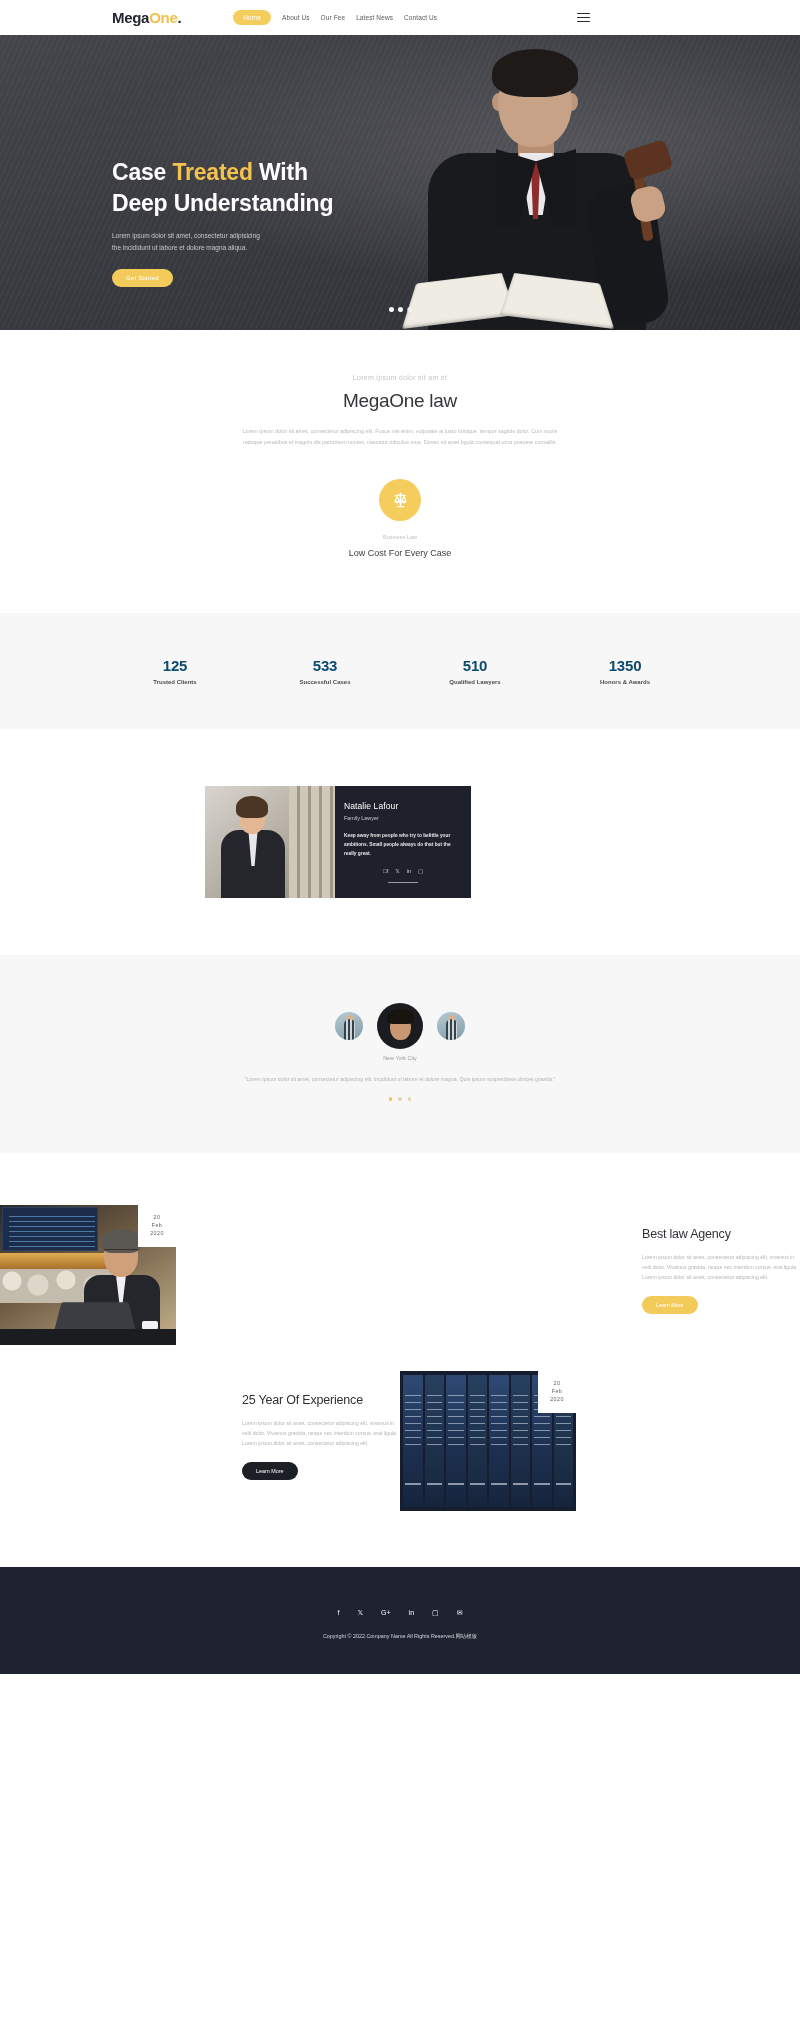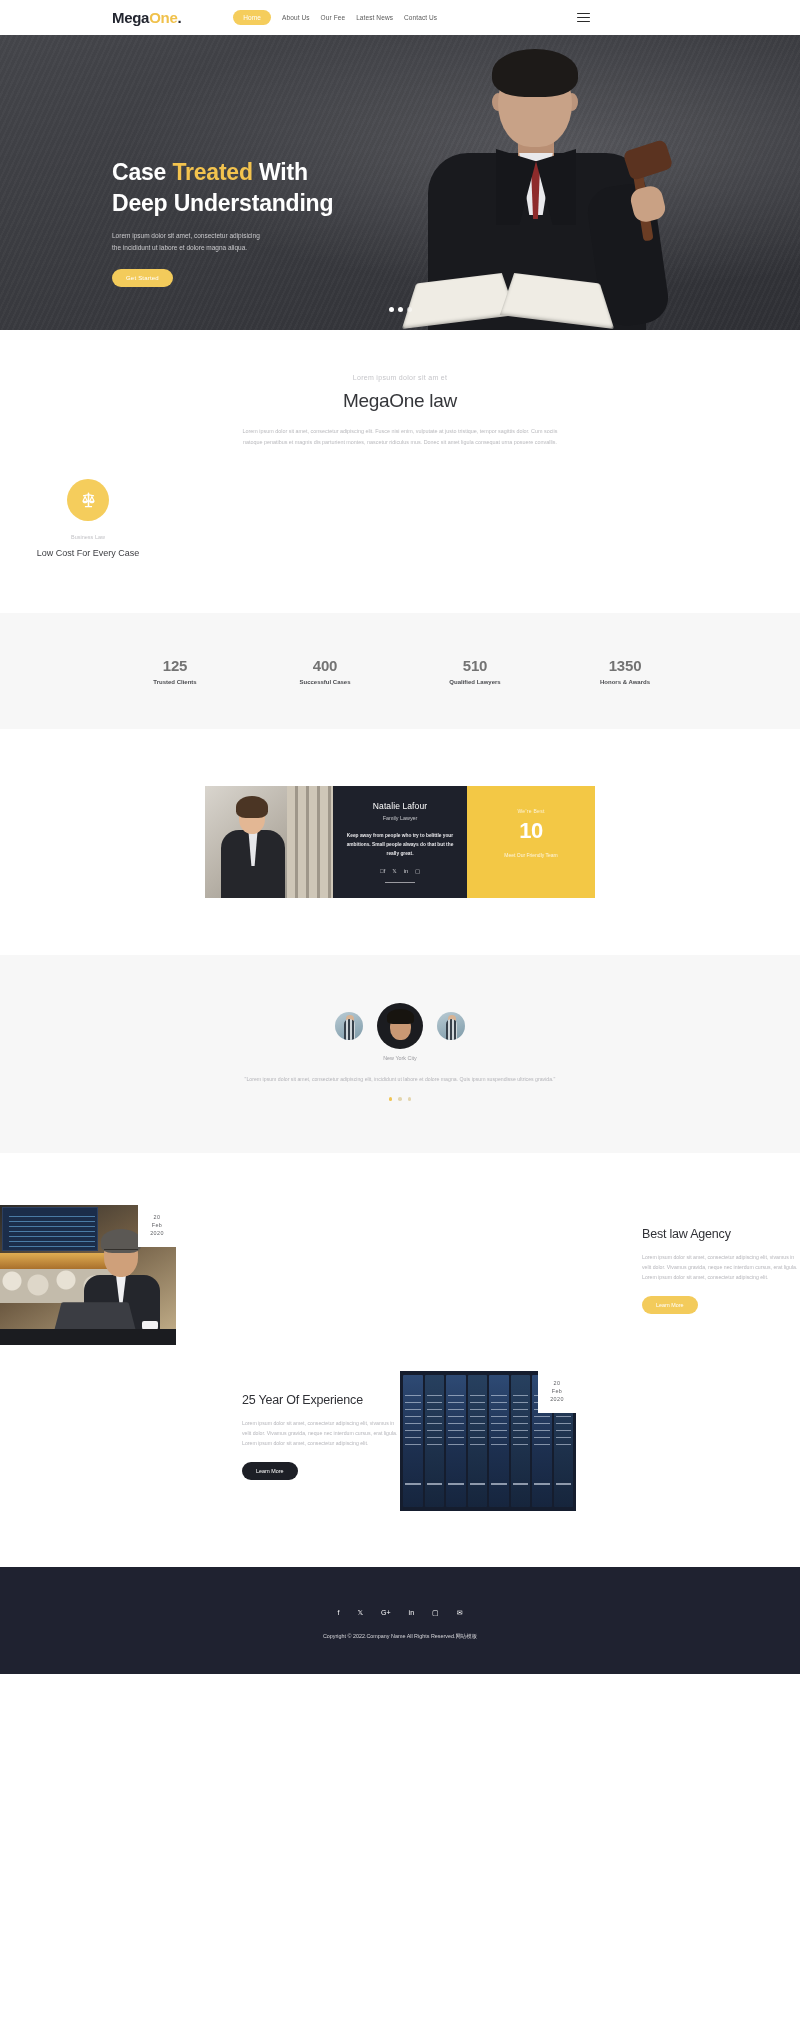--- a/index.html
+++ b/index.html
@@ -58,43 +58,43 @@
     padding:6px 14px;border-radius:11px;border:none;cursor:pointer;letter-spacing:.2px;}
   .hero-dots{position:absolute;left:0;right:0;bottom:18px;display:flex;justify-content:center;gap:4px;z-index:5;}
   .hero-dots i{width:5px;height:5px;border-radius:50%;background:#fff;display:block;}
   .hero-dots i.off{background:rgba(255,255,255,.55);}
   
   .intro{padding:44px 0 0;text-align:center;background:#fff;}
   .intro-kicker{font-size:7px;color:#c5c5c9;letter-spacing:.3px;}
   .intro-title{margin-top:9px;font-size:19px;color:#35363a;font-weight:normal;letter-spacing:-.3px;}
   .intro-desc{margin:14px auto 0;width:330px;font-size:5.4px;color:#b9b9bd;line-height:1.95;}
   
-  .services{display:flex;justify-content:center;gap:4px;padding:32px 0 52px;background:#fff;flex-direction:column;}
+  .services{display:flex;justify-content:center;gap:4px;padding:32px 0 52px;background:#fff;}
   .svc{width:176px;text-align:center;}
   .svc-ic{width:42px;height:42px;border-radius:50%;margin:0 auto;display:flex;align-items:center;justify-content:center;background:#f5cd5c;}
   .svc-ic.dark{background:#1d1f26;}
   .svc-ic svg{width:19px;height:19px;fill:#fff;}
   .svc-cat{margin-top:13px;font-size:5.5px;color:#c2c2c6;}
   .svc-title{margin-top:7px;font-size:9px;color:#3c3d41;line-height:1.55;}
   
   .stats{background:#f7f7f7;padding:44px 0;display:flex;justify-content:center;gap:0;}
   .stat{width:150px;text-align:center;}
-  .stat-n{font-size:15px;color:#737373;font-weight:bold;letter-spacing:-.2px;}
+  .stat-n{font-size:15px;color:#0c4a6e;font-weight:bold;letter-spacing:-.2px;}
   .stat-l{margin-top:5px;font-size:6px;color:#4b4c50;font-weight:bold;}
   
   .team{background:#fff;padding:57px 0;display:flex;justify-content:center;}
   .team-wrap{display:flex;width:390px;height:112px;}
   .tm-photo{width:130px;background:linear-gradient(140deg,#d9d5ce 0%,#b9b3a9 45%,#8e897f 100%);position:relative;overflow:hidden;}
   .tm-photo .w-head{position:absolute;left:34px;top:16px;width:26px;height:32px;border-radius:48%;background:#e3b794;}
   .tm-photo .w-hair{position:absolute;left:31px;top:10px;width:32px;height:22px;border-radius:50% 50% 30% 30%;background:#4b3524;}
   .tm-photo .w-body{position:absolute;left:16px;top:44px;width:64px;height:70px;background:#25262b;border-radius:18px 18px 0 0;}
   .tm-photo .w-sh{position:absolute;left:40px;top:46px;width:16px;height:34px;background:#e7e7ea;clip-path:polygon(22% 0,78% 0,60% 100%,40% 100%);}
   .tm-photo .blind{position:absolute;right:0;top:0;bottom:0;width:46px;
     background:repeating-linear-gradient(90deg,#cfc7b8 0 8px,#9f978a 8px 11px);}
-  .tm-card{width:136px;background:#1e212b;color:#fff;text-align:center;padding:15px 9px 12px;}
+  .tm-card{width:136px;background:#1e212b;color:#fff;text-align:left;padding:15px 9px 12px;}
   .tm-name{font-size:8.5px;letter-spacing:.1px;}
   .tm-role{margin-top:4px;font-size:5.4px;color:#c7c8cc;}
   .tm-quote{margin-top:11px;font-size:4.8px;line-height:1.85;color:#e6e6e9;font-weight:bold;}
   .tm-soc{margin-top:9px;display:flex;justify-content:center;gap:7px;font-size:5.5px;color:#dcdce0;}
   .tm-bar{margin:8px auto 0;width:30px;height:1.5px;background:#9a9aa0;}
   .tm-gold{width:130px;background:#f3c845;color:#fff;text-align:center;padding:22px 0 0;}
   .tm-gold-k{font-size:5px;color:#fdf3d6;letter-spacing:.3px;}
   .tm-gold-n{margin-top:4px;font-size:22px;font-weight:bold;letter-spacing:-.5px;}
   .tm-gold-l{margin-top:8px;font-size:5px;color:#fdf6e0;}
   
@@ -239,21 +239,21 @@
     <div class="svc-title">Low Cost For Every Case</div>
   </div>
 </div>
 
 <div class="stats">
   <div class="stat">
     <div class="stat-n">125</div>
     <div class="stat-l">Trusted Clients</div>
   </div>
   <div class="stat">
-    <div class="stat-n">400</div>
+    <div class="stat-n">533</div>
     <div class="stat-l">Successful Cases</div>
   </div>
   <div class="stat">
     <div class="stat-n">510</div>
     <div class="stat-l">Qualified Lawyers</div>
   </div>
   <div class="stat">
     <div class="stat-n">1350</div>
     <div class="stat-l">Honors &amp; Awards</div>
   </div>
@@ -272,25 +272,20 @@
       <div class="tm-name">Natalie Lafour</div>
       <div class="tm-role">Family Lawyer</div>
       <div class="tm-quote">Keep away from people who try to belittle your ambitions. Small people always do that but the really great.</div>
       <div class="tm-soc">
         <span>f</span>
         <span>𝕏</span>
         <span>in</span>
         <span>▢</span>
       </div>
       <div class="tm-bar"></div>
-    </div>
-    <div class="tm-gold">
-      <div class="tm-gold-k">We're Best</div>
-      <div class="tm-gold-n">10</div>
-      <div class="tm-gold-l">Meet Our Friendly Team</div>
     </div>
   </div>
 </div>
 
 <div class="testi">
   <div class="testi-avs">
     <div class="av sm"></div>
     <div class="av lg"></div>
     <div class="av sm"></div>
   </div>

